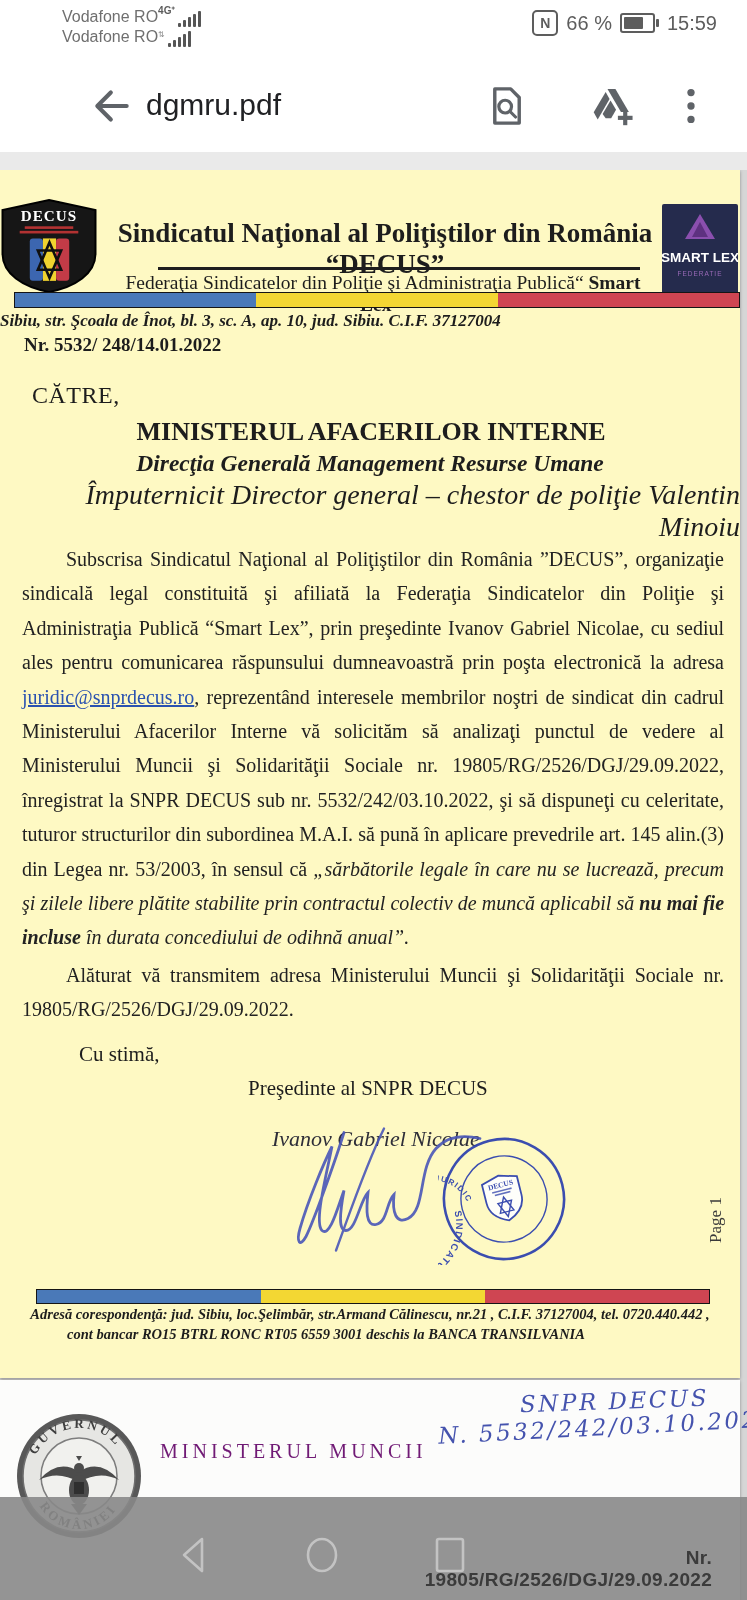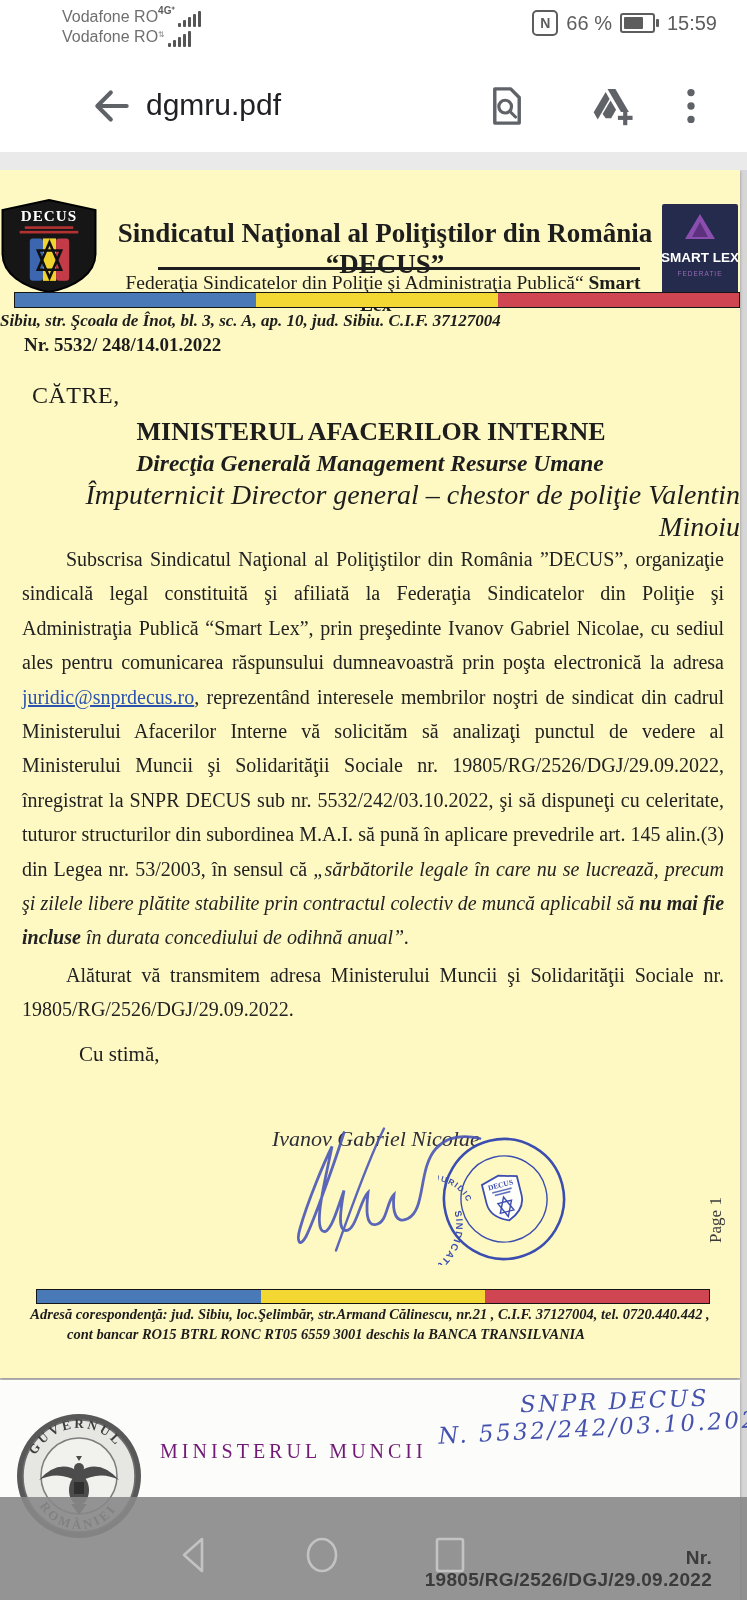--- a/index.html
+++ b/index.html
@@ -221,20 +221,21 @@
     <div id="salutation" class="abs">CĂTRE,</div>
     <div id="mai-title" class="abs">MINISTERUL AFACERILOR INTERNE</div>
     <div id="dir-subtitle" class="abs">Direcţia Generală Management Resurse Umane</div>
     <div id="attn-line" class="abs">Împuternicit Director general – chestor de poliţie Valentin Minoiu</div>
 
     <p id="para1" class="abs bodytext"><span>Subscrisa Sindicatul Naţional al Poliţiştilor din România ”DECUS”, organizaţie sindicală legal constituită şi afiliată la Federaţia Sindicatelor din Poliţie şi Administraţia Publică “Smart Lex”, prin preşedinte Ivanov Gabriel Nicolae, cu sediul ales pentru comunicarea răspunsului dumneavoastră prin poşta electronică la adresa </span><span class="email-link">juridic@snprdecus.ro</span><span>, reprezentând interesele membrilor noştri de sindicat din cadrul Ministerului Afacerilor Interne vă solicităm să analizaţi punctul de vedere al Ministerului Muncii şi Solidarităţii Sociale nr. 19805/RG/2526/DGJ/29.09.2022, înregistrat la SNPR DECUS sub nr. 5532/242/03.10.2022,  şi să dispuneţi cu celeritate, tuturor structurilor din subordinea M.A.I. să pună în aplicare prevedrile art. 145 alin.(3) din Legea nr. 53/2003, în sensul că </span><span class="q-italic">„sărbătorile legale în care nu se lucrează, precum şi zilele libere plătite stabilite prin contractul colectiv de muncă aplicabil să </span><span class="q-bolditalic">nu mai fie incluse</span><span class="q-italic"> în durata concediului de odihnă anual”.</span></p>
 
     <p id="para2" class="abs bodytext">Alăturat vă transmitem adresa Ministerului Muncii şi Solidarităţii Sociale nr. 19805/RG/2526/DGJ/29.09.2022.</p>
 
     <div id="closing" class="abs">Cu stimă,</div>
+    <div id="sig-title" class="abs">Preşedinte al SNPR DECUS</div>
     <div id="sig-name" class="abs">Ivanov Gabriel Nicolae</div>
 
     <svg id="signature-svg" class="abs" viewBox="0 0 240 135">
       <g fill="none" stroke="#4a57b8" stroke-width="2.8" stroke-linecap="round" opacity="0.9">
         <path d="M78,8 C70,34 48,96 40,112 C34,123 30,118 34,104 C42,76 58,38 66,22 C60,52 48,98 56,106 C64,113 72,82 78,66 C74,88 72,106 80,106 C90,106 94,76 102,68 C100,86 100,102 110,100 C122,97 120,78 128,70 C126,88 130,100 142,94 C160,85 152,44 170,24 C180,13 196,10 214,14"></path>
         <path d="M118,4 C100,40 84,88 70,126" stroke-width="2.4"></path>
       </g>
     </svg>
 
     <svg id="stamp-svg" class="abs" viewBox="0 0 132 132">

